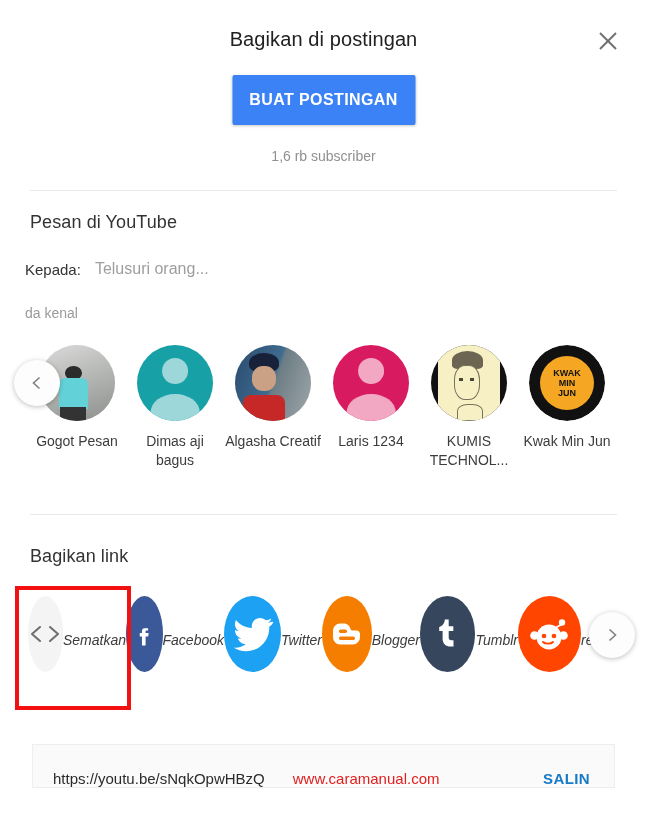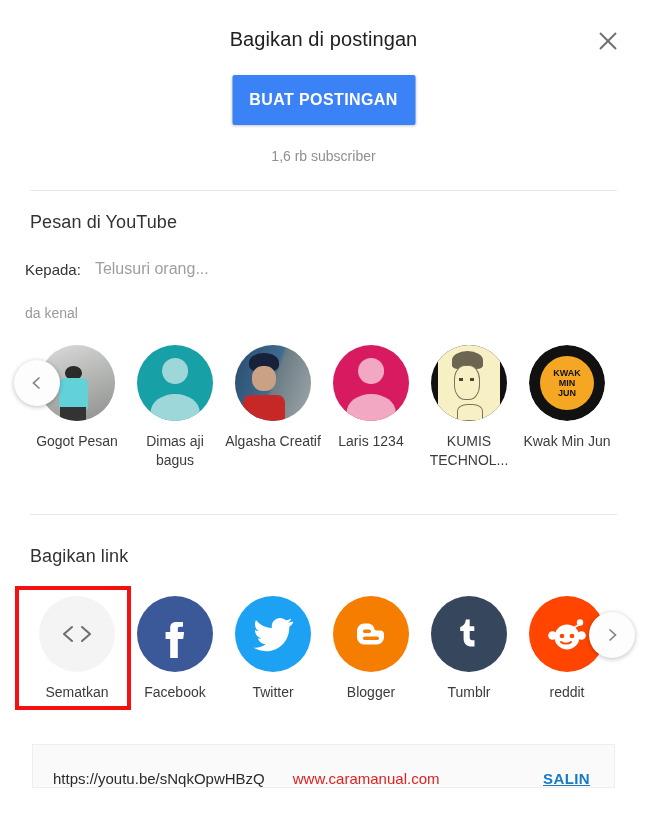--- a/index.html
+++ b/index.html
@@ -101,22 +101,23 @@
   .nav-people-left { left: 14px; top: 360px; }
   .nav-link-right  { right: 12px; top: 612px; }
 
   
   .share-row {
     position: absolute; left: 0; top: 596px; width: 647px;
     display: flex;
   }
   .share-item {
     width: 98px;
-    display: flex; flex-direction: column; align-items: center;
-    cursor: pointer;
+    display: flex; flex-direction: row; align-items: center;
+    cursor: pointer;
+    font-style: italic;
   }
   .share-item:nth-child(1) { margin-left: 28px; }
   .share-circle {
     width: 76px; height: 76px; border-radius: 50%;
     display: flex; align-items: center; justify-content: center;
     overflow: hidden;
   }
   .share-name {
     margin-top: 12px; font-size: 14px; color: #3c3c3c; text-align: center;
   }
@@ -142,21 +143,20 @@
   }
   .watermark {
     margin-left: 28px; font-size: 15px; color: #e02020; white-space: nowrap;
   }
   .copy-btn {
     margin-left: auto; margin-right: 24px;
     background: none; border: none;
     font-family: "Liberation Sans", sans-serif;
     font-size: 15px; font-weight: bold; color: #167ac6; letter-spacing: .4px;
     cursor: pointer;
-    text-decoration: underline;
   }
 
   
   .av-default { width: 100%; height: 100%; position: relative; }
   .av-default .head {
     position: absolute; left: 50%; top: 17%; transform: translateX(-50%);
     width: 34%; height: 34%; border-radius: 50%;
   }
   .av-default .body {
     position: absolute; left: 50%; bottom: -12%; transform: translateX(-50%);

